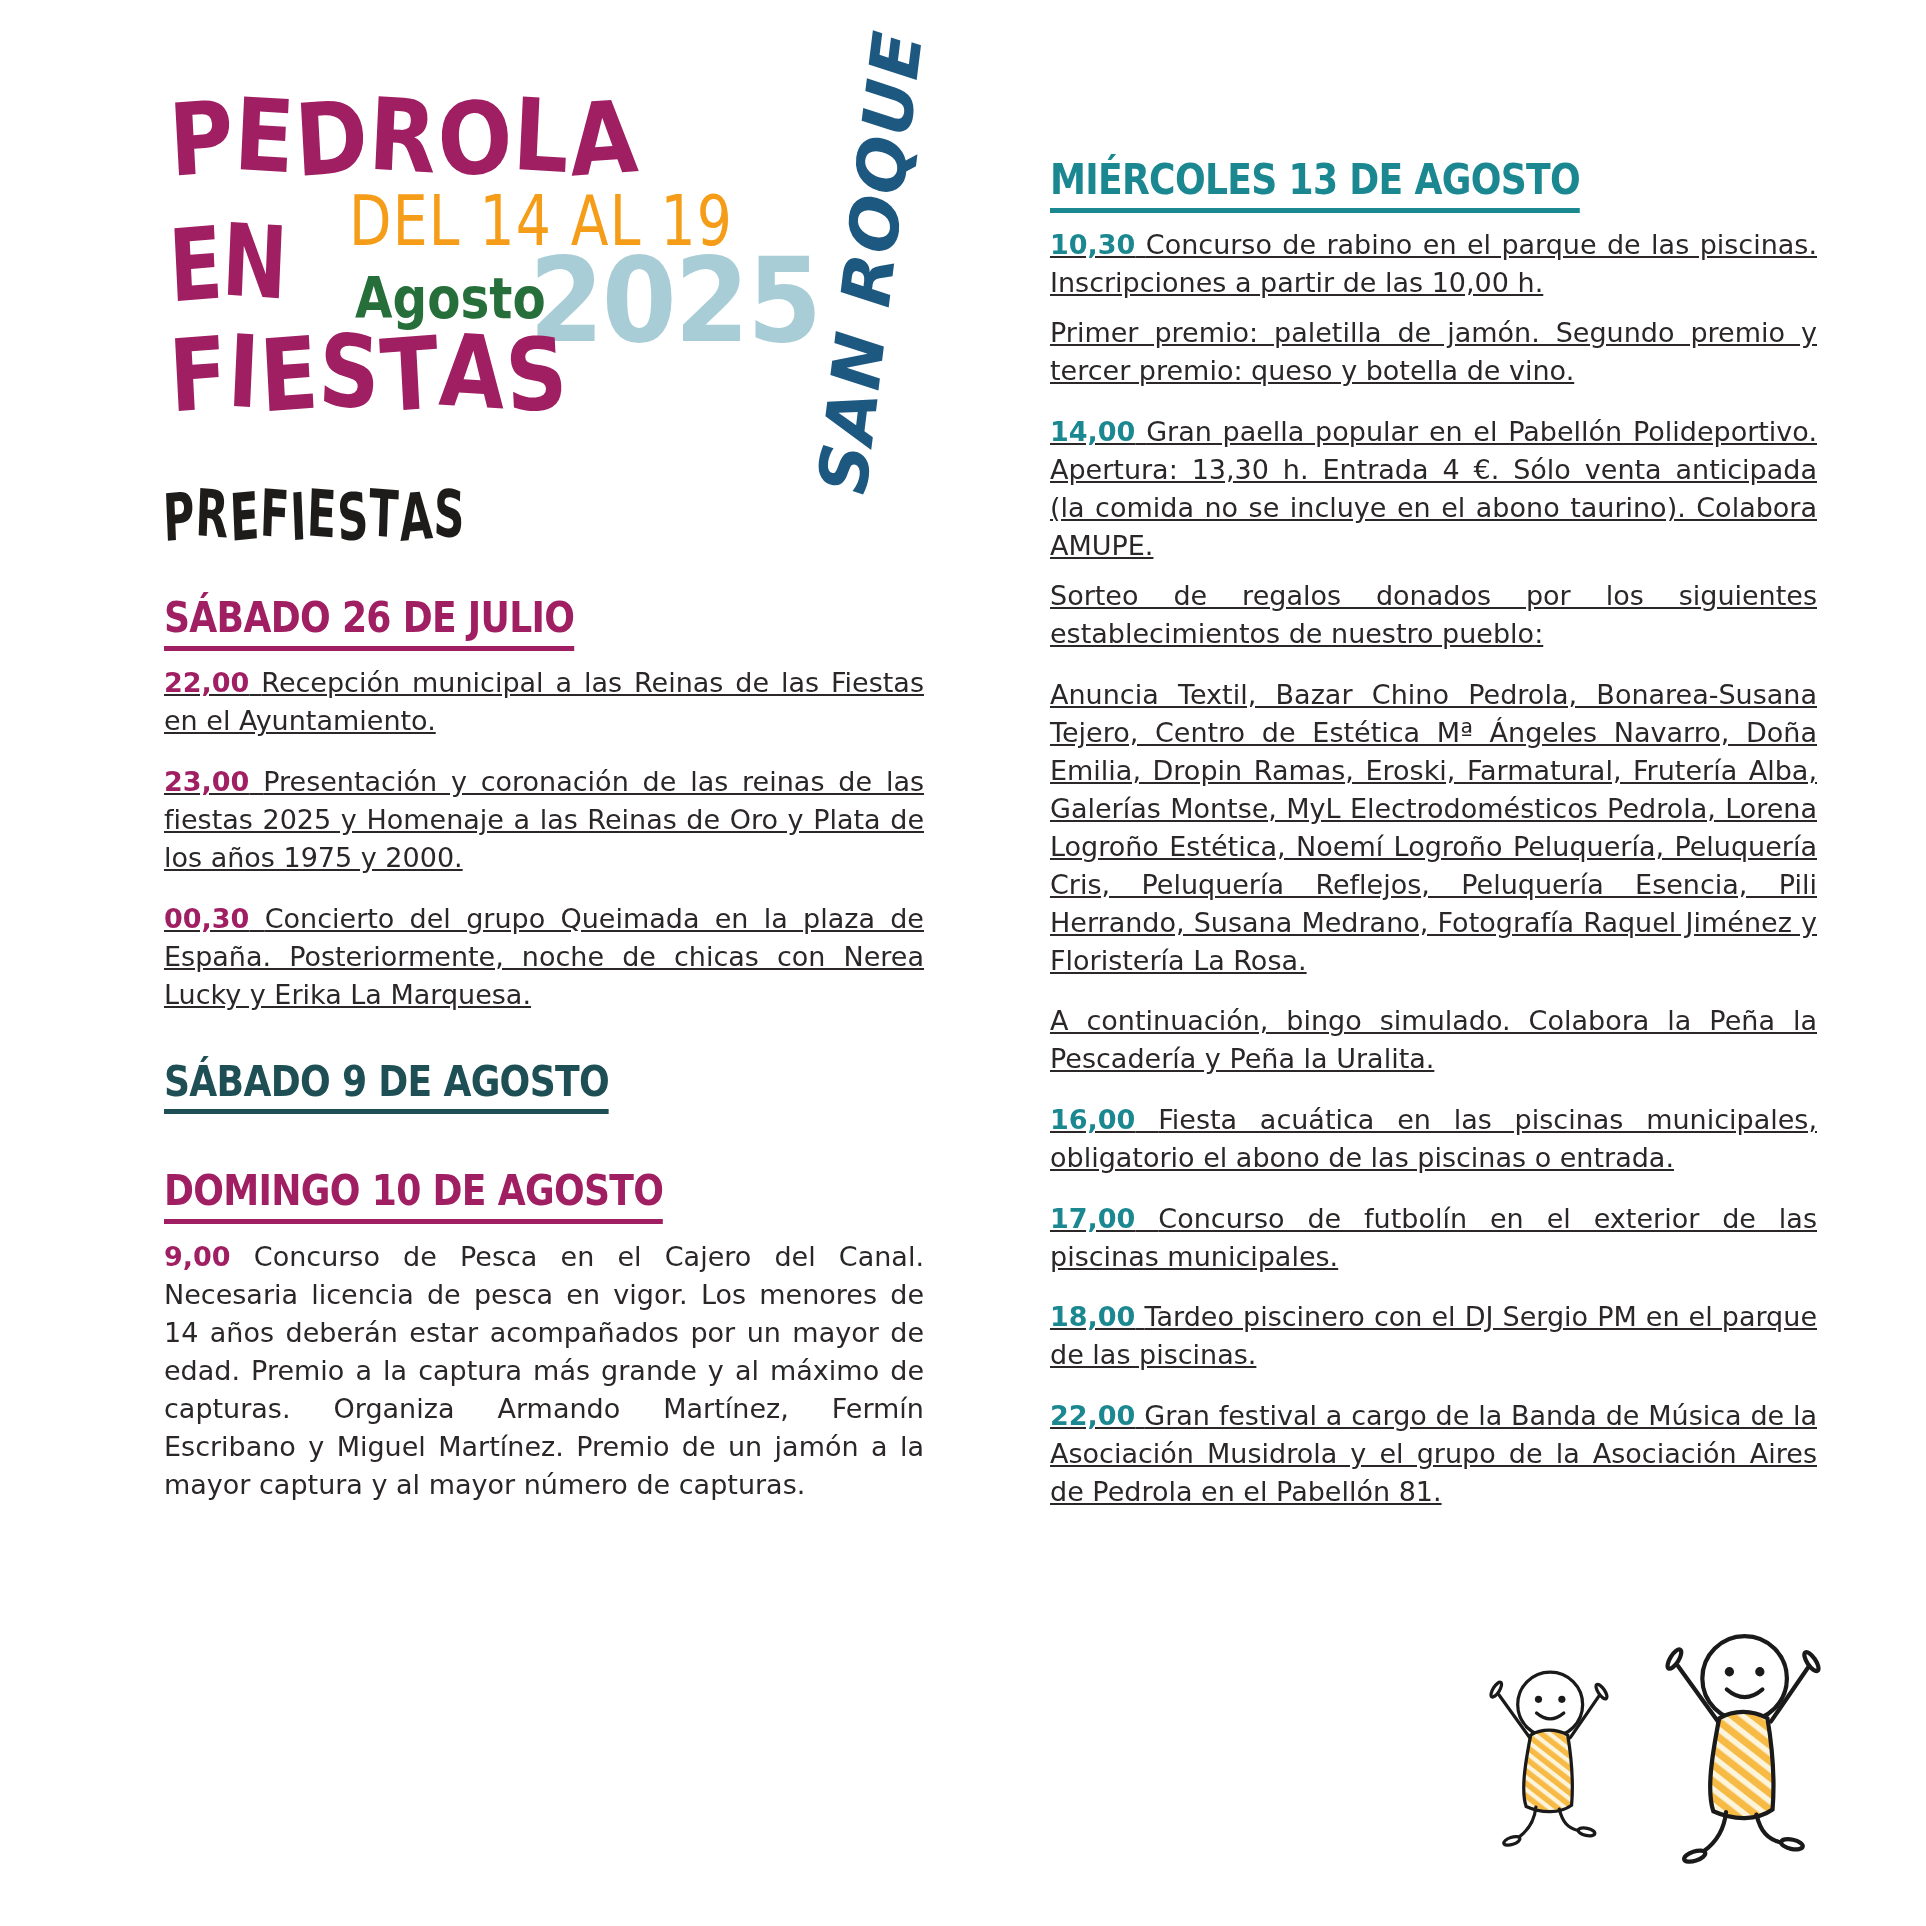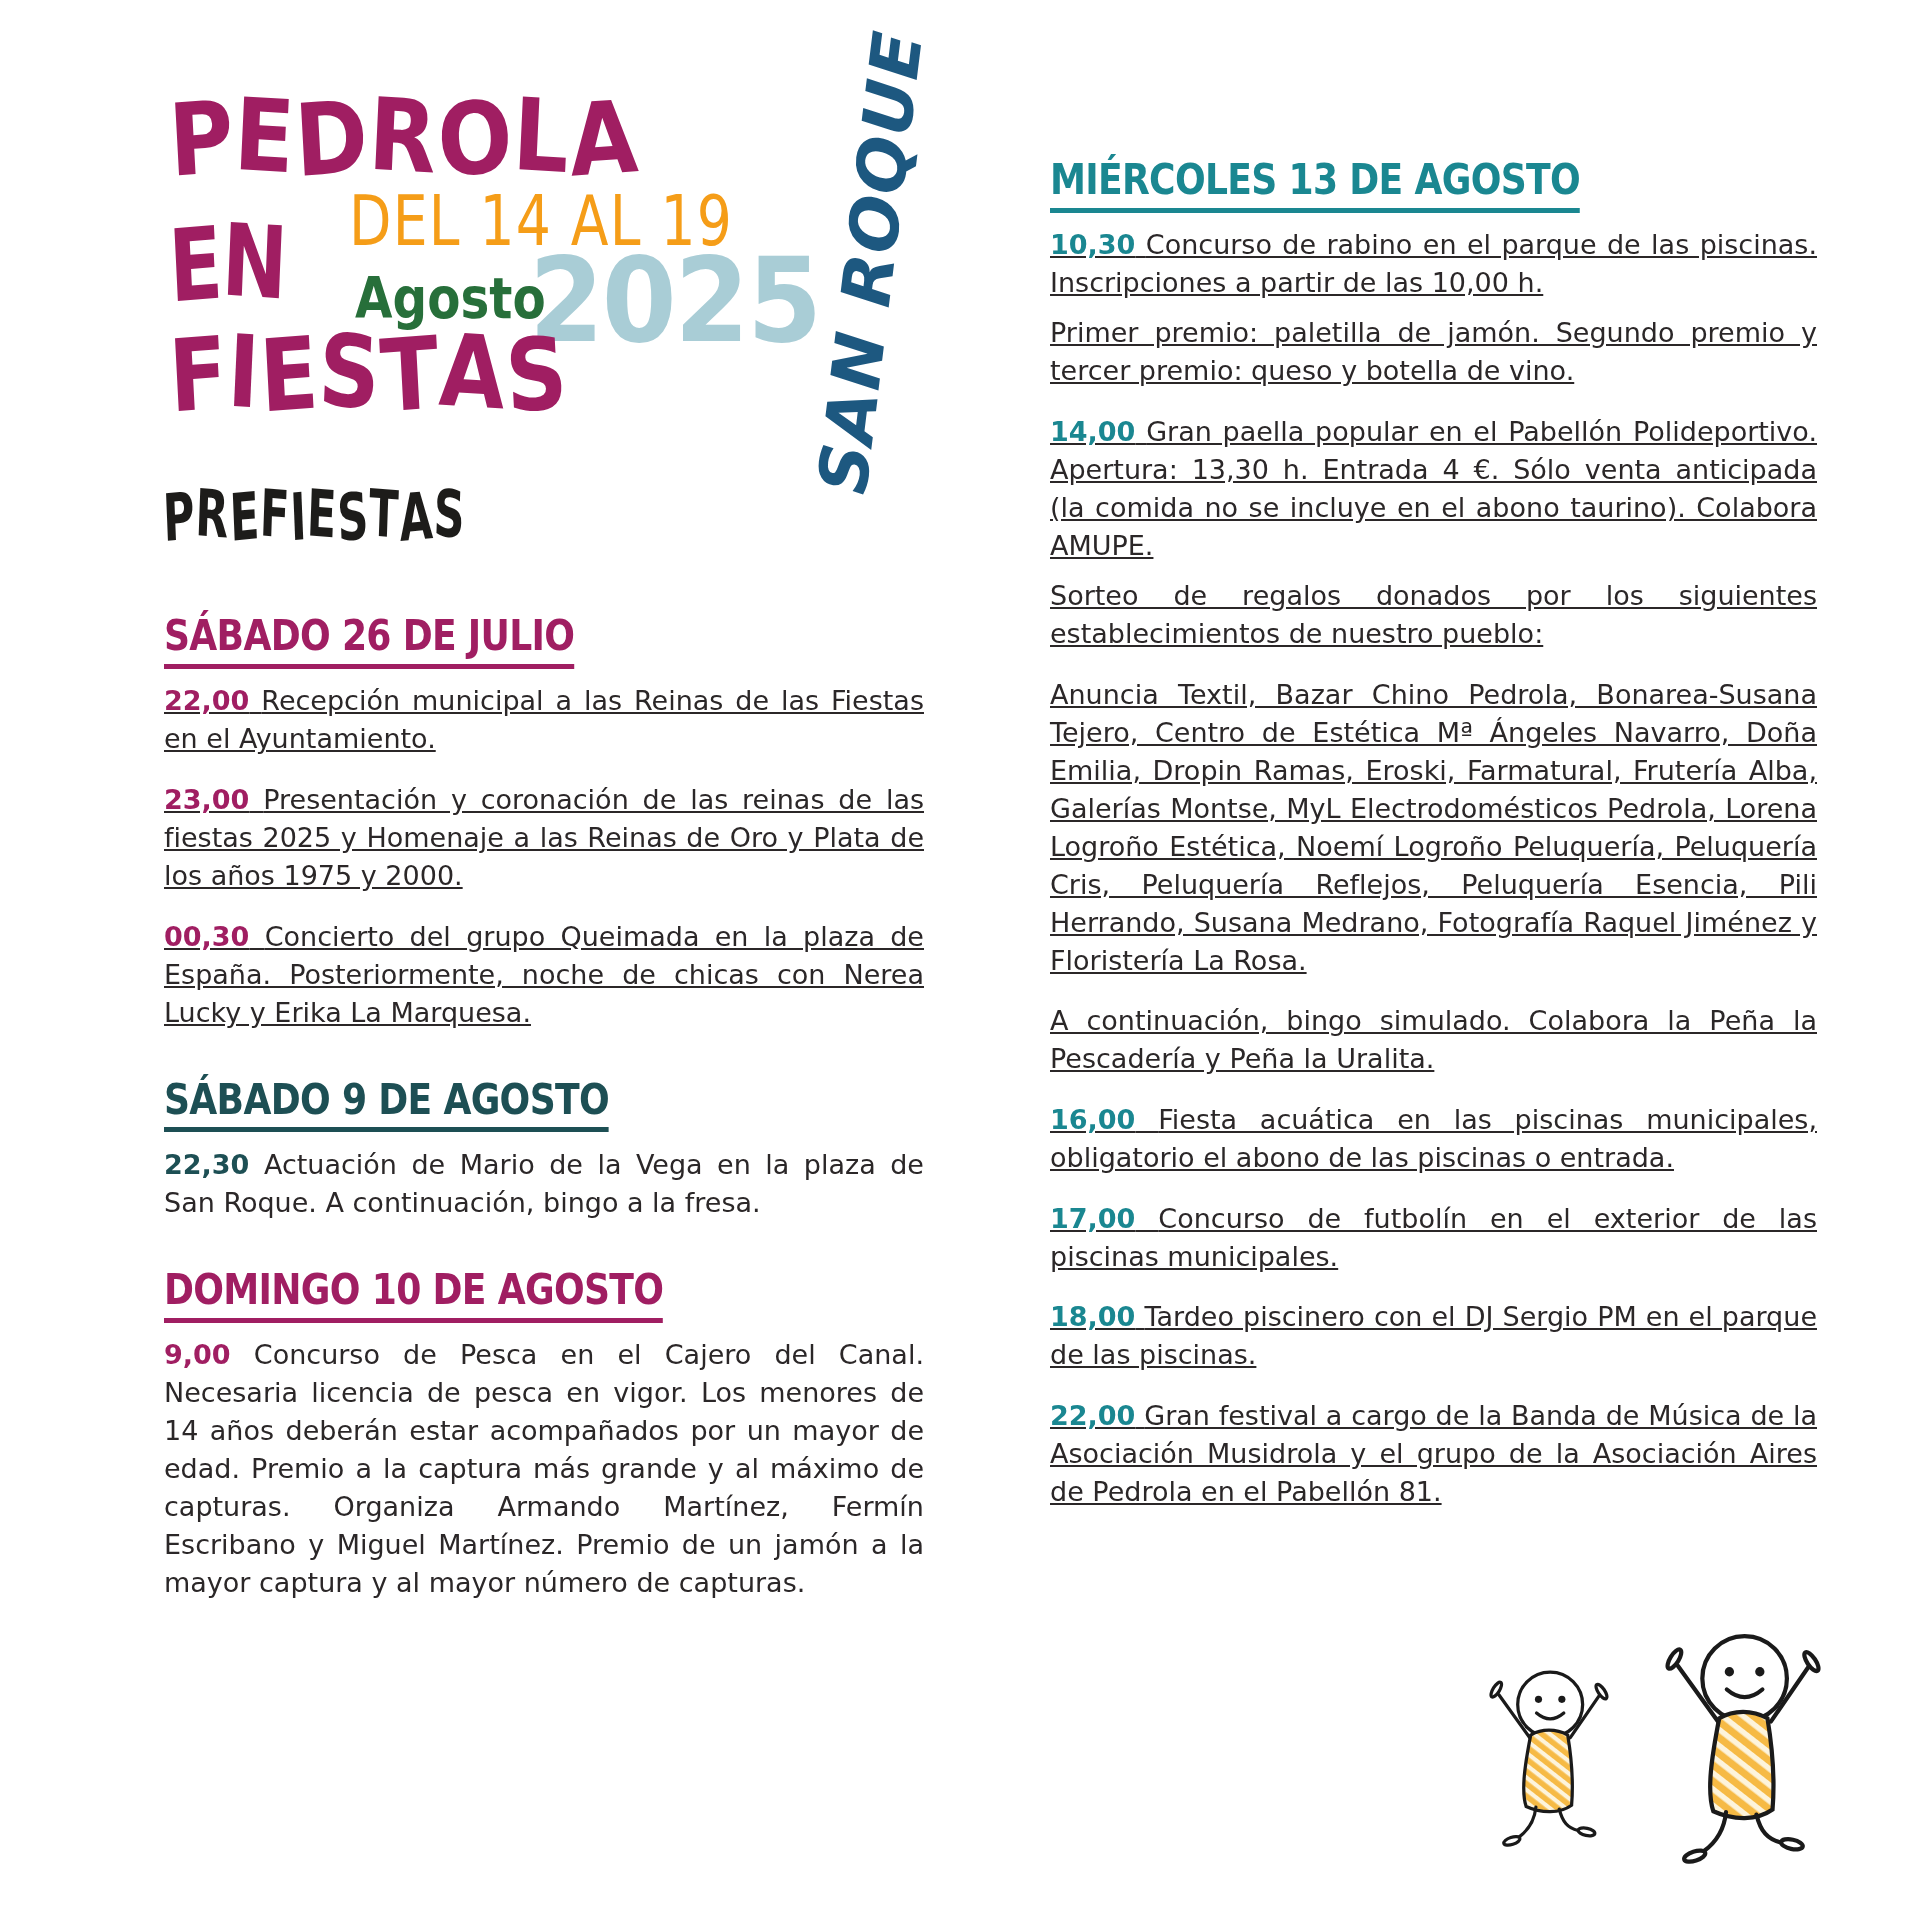--- a/index.html
+++ b/index.html
@@ -41,21 +41,21 @@
     color:var(--brush-black);transform:scaleX(.66);transform-origin:left top;
     letter-spacing:1.5px;white-space:nowrap;line-height:1;
   }
   
   .fl{display:inline-block;}
   .fl-a{transform:rotate(-3.5deg) translateY(1.5px);}
   .fl-b{transform:rotate(3deg) translateY(-1.5px);}
 
   
   .col{position:absolute;font-size:27px;line-height:38px;text-align:justify;}
-  .col-left{left:164px;top:612px;width:760px;}
+  .col-left{left:164px;top:594px;width:760px;}
   .col-right{left:1050px;top:156px;width:767px;}
   .section{margin-top:44px;}
   .section:first-child{margin-top:0;text-decoration:underline;}
   h2.day{
     display:inline-block;font-size:42px;line-height:48px;font-weight:bold;
     letter-spacing:-0.8px;border-bottom:5.3px solid currentColor;padding-bottom:3.8px;
     margin:0 0 9px 0;transform:scaleX(.86);transform-origin:left top;white-space:nowrap;
     text-align:left;
   }
   p.event{margin:22.7px 0 0 0;}
@@ -86,21 +86,21 @@
 
   <div class="prefiestas funky"><span class="fl fl-a">P</span><span class="fl fl-b">R</span><span class="fl fl-a">E</span><span class="fl fl-b">F</span><span class="fl fl-a">I</span><span class="fl fl-b">E</span><span class="fl fl-a">S</span><span class="fl fl-b">T</span><span class="fl fl-a">A</span><span class="fl fl-b">S</span></div>
 
   <main class="col col-left" id="col-left">
   <section class="section">
     <h2 class="day theme-magenta">SÁBADO 26 DE JULIO</h2>
   <p class="event"><span class="time theme-magenta">22,00</span> <span>Recepción municipal a las Reinas de las Fiestas en el Ayuntamiento.</span></p><p class="event"><span class="time theme-magenta">23,00</span> <span>Presentación y coronación de las reinas de las fiestas 2025 y Homenaje a las Reinas de Oro y Plata de los años 1975 y 2000.</span></p><p class="event"><span class="time theme-magenta">00,30</span> <span>Concierto del grupo Queimada en la plaza de España. Posteriormente, noche de chicas con Nerea Lucky y Erika La Marquesa.</span></p></section>
 
   <section class="section">
     <h2 class="day theme-darkteal">SÁBADO 9 DE AGOSTO</h2>
-  <p class="event"><span class="time theme-darkteal">22,30</span> <span>Actuación de Mario de la Vega en la plaza de San Roque. A continuación, bingo a la fresa.</span></p></section>
+  </section>
 
   <section class="section">
     <h2 class="day theme-magenta">DOMINGO 10 DE AGOSTO</h2>
   <p class="event"><span class="time theme-magenta">9,00</span> <span>Concurso de Pesca en el Cajero del Canal. Necesaria licencia de pesca en vigor. Los menores de 14 años deberán estar acompañados por un mayor de edad. Premio a la captura más grande y al máximo de capturas. Organiza Armando Martínez, Fermín Escribano y Miguel Martínez. Premio de un jamón a la mayor captura y al mayor número de capturas.</span></p></section>
 </main>
   <aside class="col col-right" id="col-right">
   <section class="section">
     <h2 class="day theme-teal">MIÉRCOLES 13 DE AGOSTO</h2>
   <p class="event"><span class="time theme-teal">10,30</span> <span>Concurso de rabino en el parque de las piscinas. Inscripciones a partir de las 10,00 h.</span></p><p class="event followup"><span>Primer premio: paletilla de jamón. Segundo premio y tercer premio: queso y botella de vino.</span></p><p class="event"><span class="time theme-teal">14,00</span> <span>Gran paella popular en el Pabellón Polideportivo. Apertura: 13,30 h. Entrada 4 €. Sólo venta anticipada (la comida no se incluye en el abono taurino). Colabora AMUPE.</span></p><p class="event followup"><span>Sorteo de regalos donados por los siguientes establecimientos de nuestro pueblo:</span></p><p class="event"><span>Anuncia Textil, Bazar Chino Pedrola, Bonarea-Susana Tejero, Centro de Estética Mª Ángeles Navarro, Doña Emilia, Dropin Ramas, Eroski, Farmatural, Frutería Alba, Galerías Montse, MyL Electrodomésticos Pedrola, Lorena Logroño Estética, Noemí Logroño Peluquería, Peluquería Cris, Peluquería Reflejos, Peluquería Esencia, Pili Herrando, Susana Medrano, Fotografía Raquel Jiménez y Floristería La Rosa.</span></p><p class="event"><span>A continuación, bingo simulado. Colabora la Peña la Pescadería y Peña la Uralita.</span></p><p class="event"><span class="time theme-teal">16,00</span> <span>Fiesta acuática en las piscinas municipales, obligatorio el abono de las piscinas o entrada.</span></p><p class="event"><span class="time theme-teal">17,00</span> <span>Concurso de futbolín en el exterior de las piscinas municipales.</span></p><p class="event"><span class="time theme-teal">18,00</span> <span>Tardeo piscinero con el DJ Sergio PM en el parque de las piscinas.</span></p><p class="event"><span class="time theme-teal">22,00</span> <span>Gran festival a cargo de la Banda de Música de la Asociación Musidrola y el grupo de la Asociación Aires de Pedrola en el Pabellón 81.</span></p></section>
 </aside>

